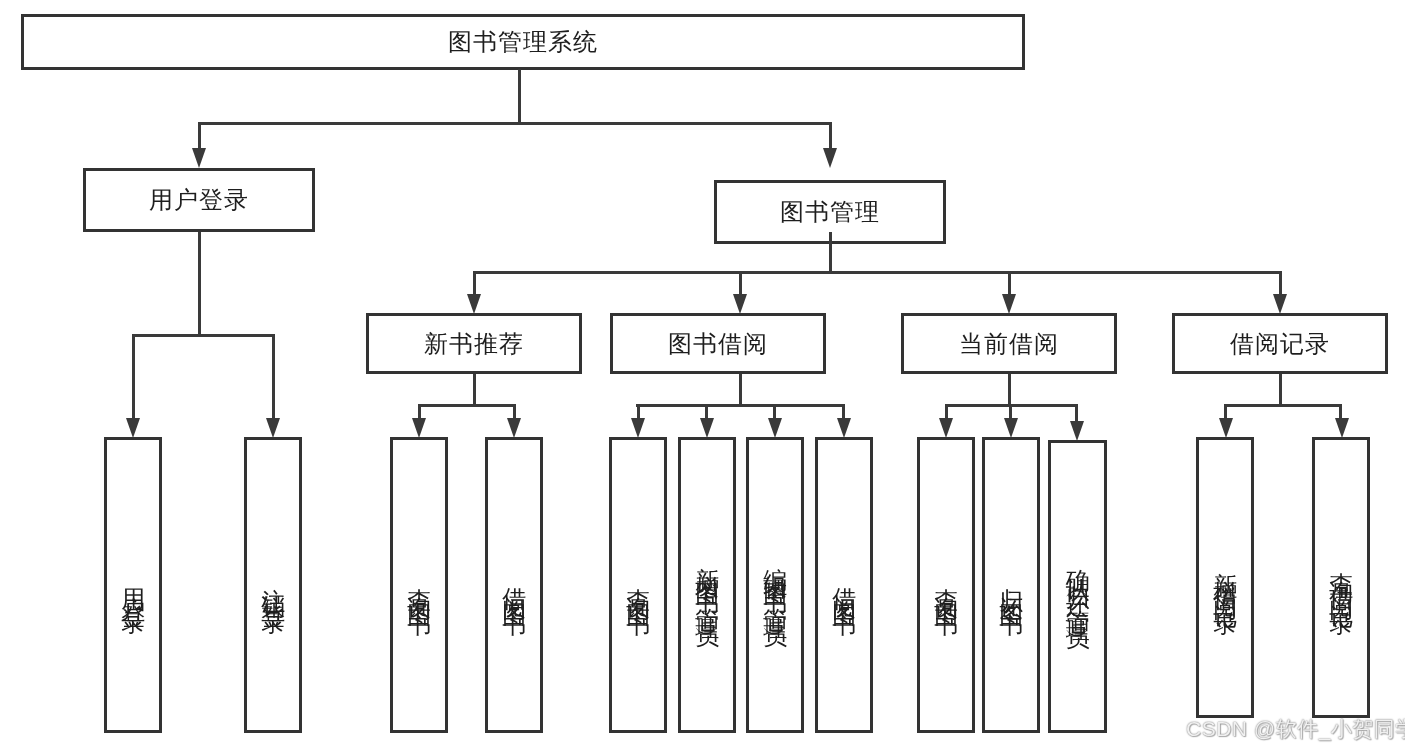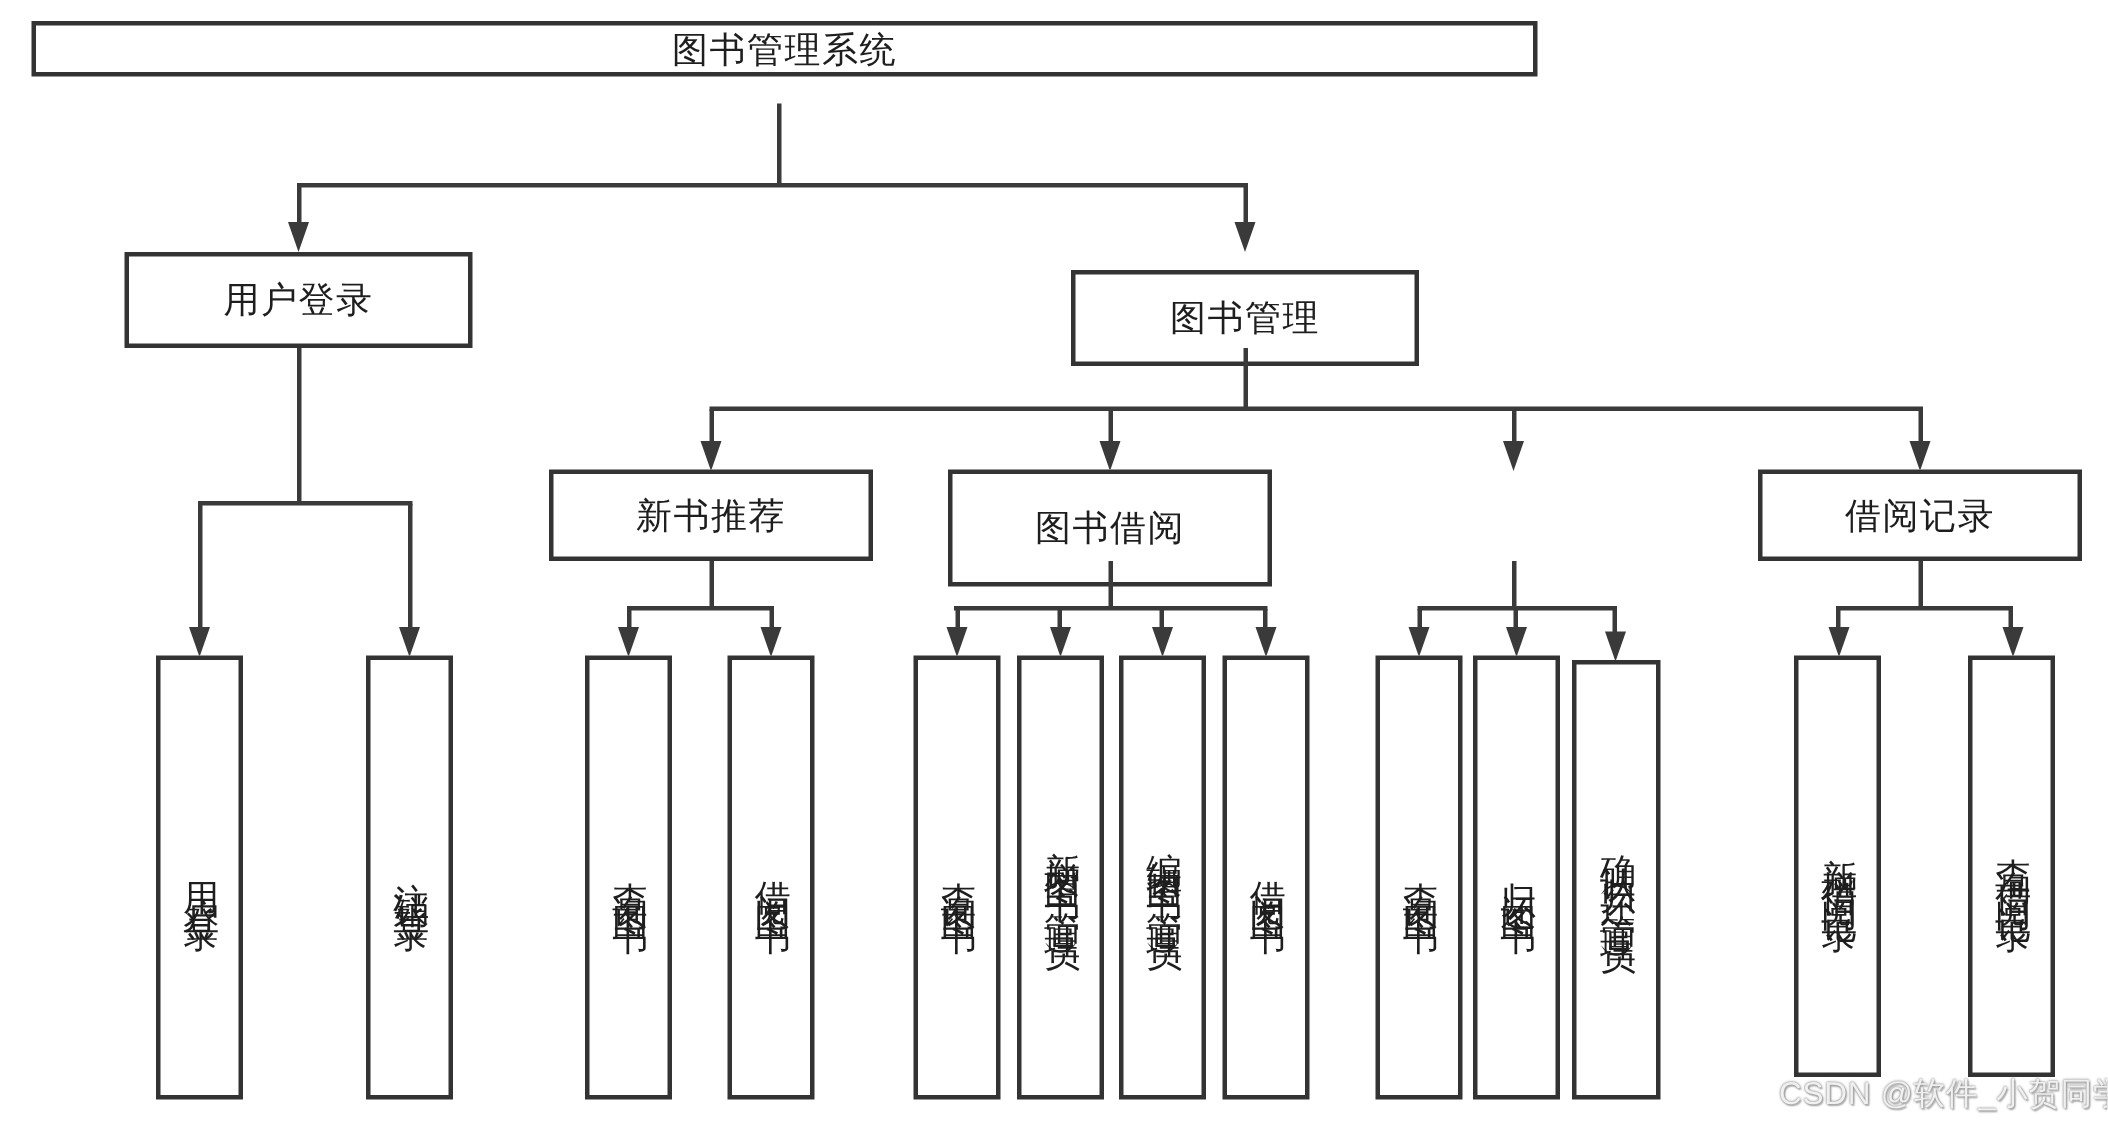--- a/index.html
+++ b/index.html
@@ -36,21 +36,21 @@
     color:#f0f0f0;letter-spacing:0.5px;
     text-shadow:0 0 2px #8e8e8e,0 0 1px #9e9e9e,1px 1px 1px #b5b5b5;
     pointer-events:none;white-space:nowrap;
   }
 </style>
 </head>
 <body>
 
 <div id="stage">
 
-  <div class="box" style="left:21px;top:14px;width:1004px;height:37px">图书管理系统</div>
+  <div class="box" style="left:21px;top:14px;width:1004px;height:56px">图书管理系统</div>
 
   <div class="line" style="left:518px;top:69px;width:3px;height:55px"></div>
   <div class="line" style="left:198px;top:122px;width:634px;height:3px"></div>
   <div class="line" style="left:198px;top:124px;width:3px;height:26px"></div>
   <div class="line" style="left:829px;top:124px;width:3px;height:26px"></div>
   <div class="arrow" style="left:192px;top:148px"></div>
   <div class="arrow" style="left:823px;top:148px"></div>
 
   <div class="box" style="left:83px;top:168px;width:232px;height:64px">用户登录</div>
   <div class="box" style="left:714px;top:180px;width:232px;height:64px">图书管理</div>
@@ -60,21 +60,22 @@
   <div class="line" style="left:473px;top:273px;width:3px;height:23px"></div>
   <div class="line" style="left:739px;top:273px;width:3px;height:23px"></div>
   <div class="line" style="left:1008px;top:273px;width:3px;height:23px"></div>
   <div class="line" style="left:1279px;top:273px;width:3px;height:23px"></div>
   <div class="arrow" style="left:467px;top:294px"></div>
   <div class="arrow" style="left:733px;top:294px"></div>
   <div class="arrow" style="left:1002px;top:294px"></div>
   <div class="arrow" style="left:1273px;top:294px"></div>
 
   <div class="box" style="left:366px;top:313px;width:216px;height:61px">新书推荐</div>
-  <div class="box" style="left:632px;top:313px;width:216px;height:78px">图书借阅</div>
+  <div class="box" style="left:610px;top:313px;width:216px;height:61px">图书借阅</div>
+  <div class="box" style="left:901px;top:313px;width:216px;height:61px">当前借阅</div>
   <div class="box" style="left:1172px;top:313px;width:216px;height:61px">借阅记录</div>
 
   <div class="line" style="left:198px;top:232px;width:3px;height:104px"></div>
   <div class="line" style="left:132px;top:334px;width:143px;height:3px"></div>
   <div class="line" style="left:132px;top:336px;width:3px;height:84px"></div>
   <div class="line" style="left:272px;top:336px;width:3px;height:84px"></div>
   <div class="arrow" style="left:126px;top:418px"></div>
   <div class="arrow" style="left:266px;top:418px"></div>
 
   <div class="line" style="left:473px;top:374px;width:3px;height:32px"></div>

